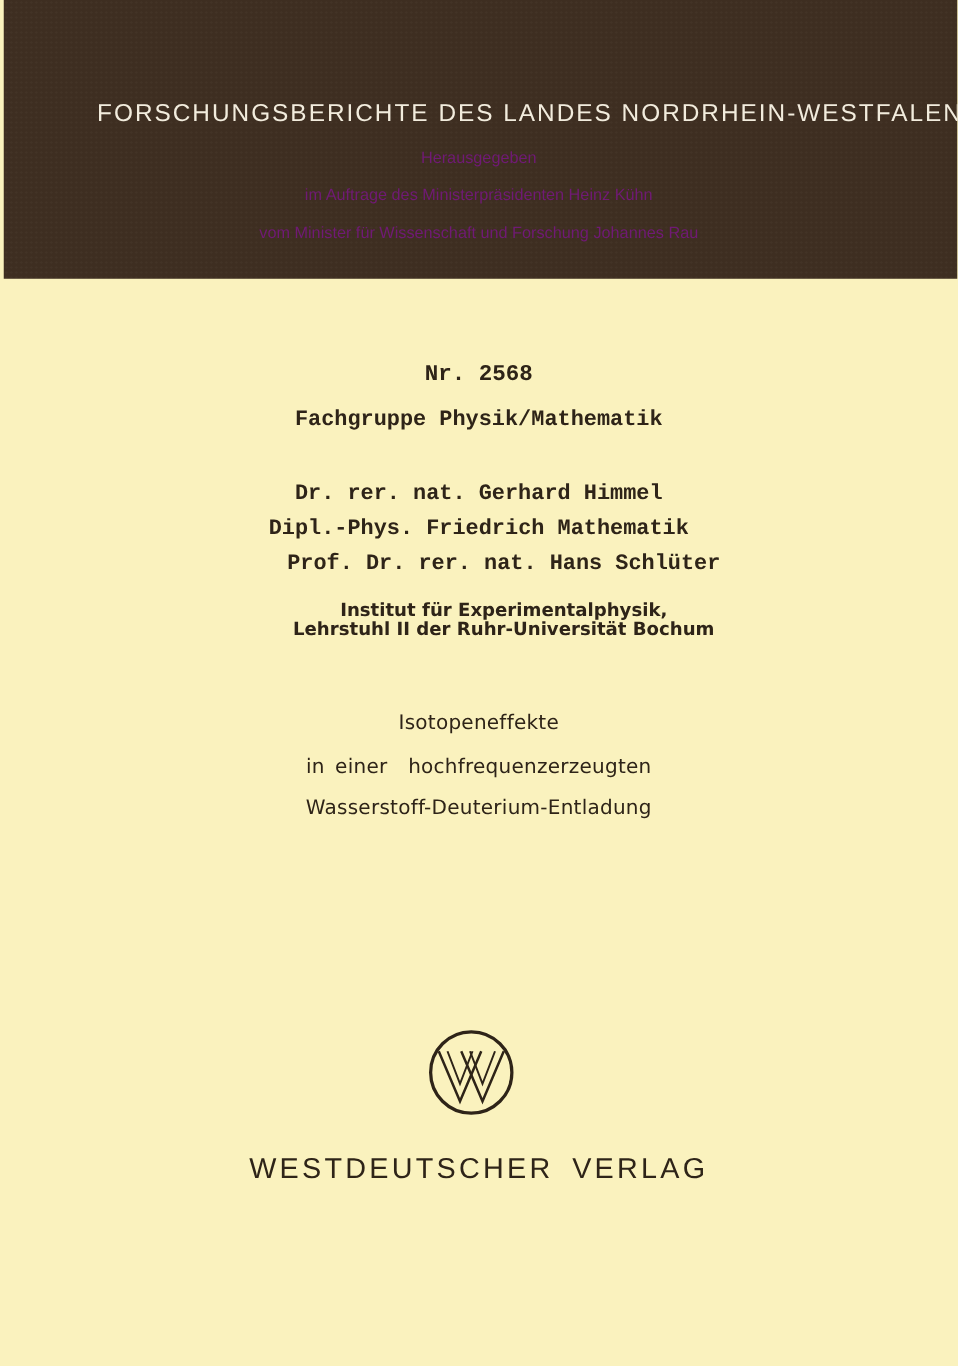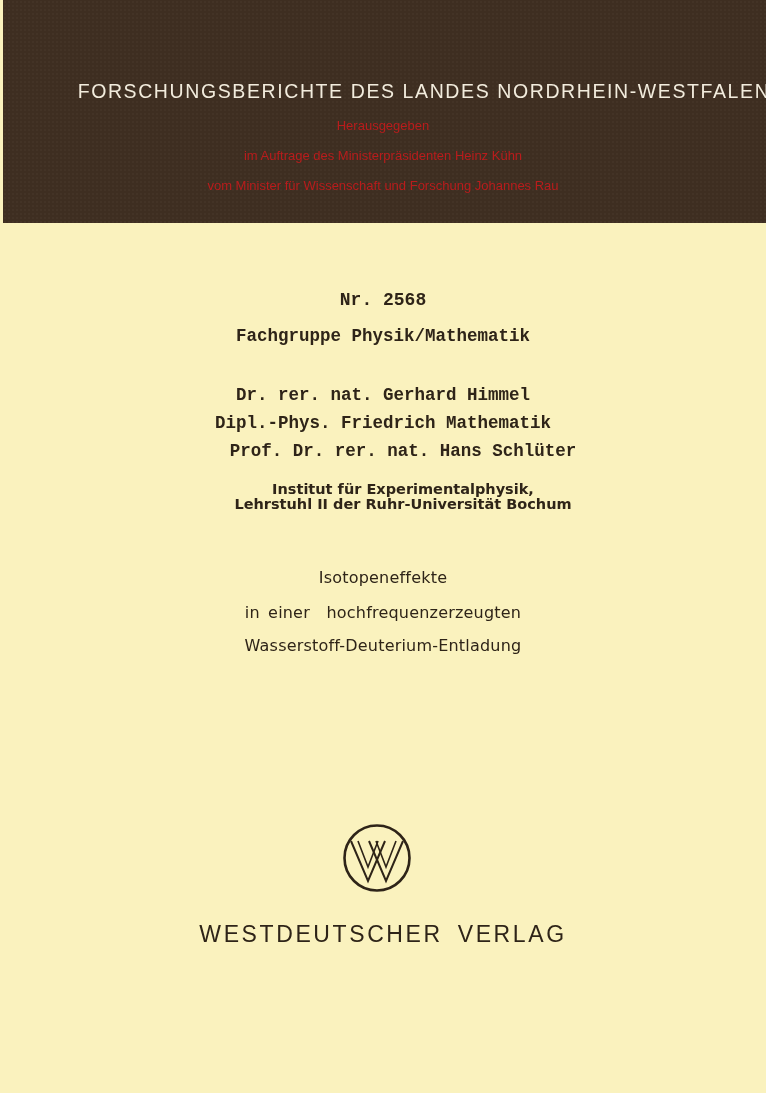--- a/index.html
+++ b/index.html
@@ -39,21 +39,21 @@
       white-space: nowrap;
       margin-left: 41px;
     }
     .header-line {
       position: absolute;
       left: 0;
       width: 766px;
       text-align: center;
       font-family: "Liberation Sans", sans-serif;
       font-size: 13px;
-      color: #b91c1c;
+      color: #701a75;
       white-space: nowrap;
     }
     .hl-1 { top: 118px; }
     .hl-2 { top: 148px; }
     .hl-3 { top: 178px; }
 
     .center-line {
       position: absolute;
       left: 0;
       width: 766px;

